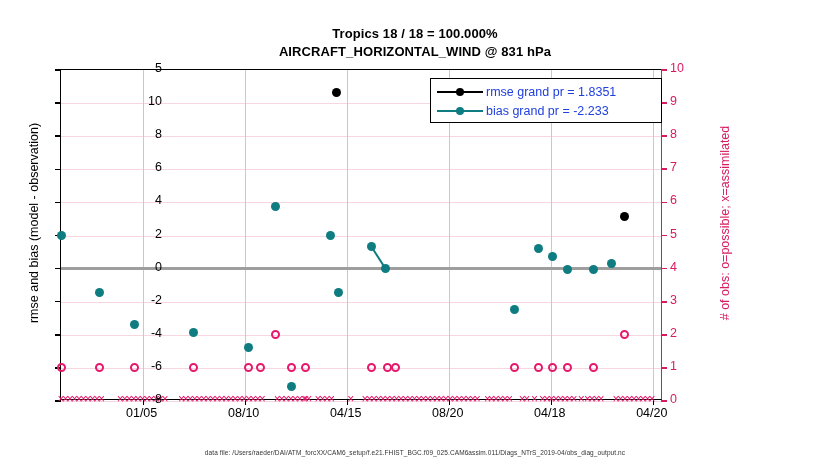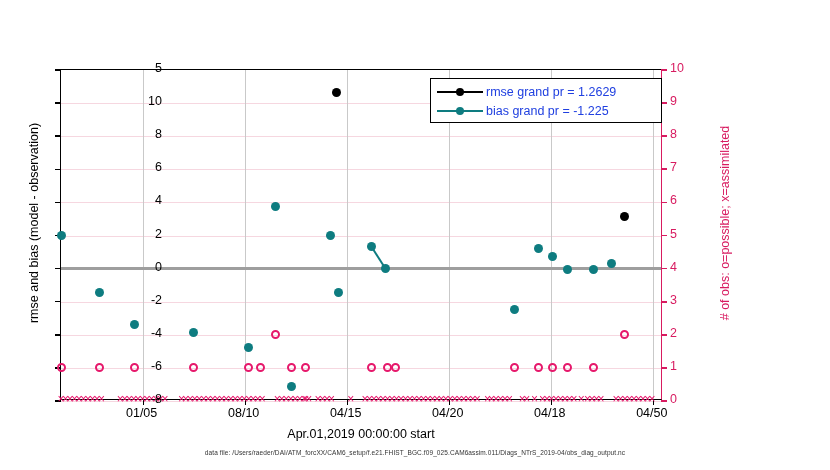--- a/index.html
+++ b/index.html
@@ -101,24 +101,25 @@
   .leg-dot{
     position:absolute;top:2px;left:19px;width:8px;height:8px;border-radius:50%;
   }
   .leg-text{font-size:12.5px;color:#2040E0;white-space:nowrap;padding-left:3px;}
 </style>
 </head>
 <body>
 
 <div id="figure">
 
+  <div class="title-line" id="title1">Tropics 18 / 18 = 100.000%</div>
+  <div class="title-line" id="title2">AIRCRAFT_HORIZONTAL_WIND @ 831 hPa</div>
 
   <div id="ylabel-left">rmse and bias (model - observation)</div>
   <div id="ylabel-right"># of obs: o=possible; x=assimilated</div>
-  <div id="xlabel">Apr.01,2019 00:00:00 start</div>
 
   <div id="plot">
     <div id="grid-h">
         <div class="hgrid" style="top: 331px;"></div>
         <div class="hgrid" style="top: 297.9px;"></div>
         <div class="hgrid" style="top: 264.8px;"></div>
         <div class="hgrid" style="top: 231.7px;"></div>
         <div class="hgrid" style="top: 198.6px;"></div>
         <div class="hgrid" style="top: 165.5px;"></div>
         <div class="hgrid" style="top: 132.4px;"></div>
@@ -353,36 +354,36 @@
       <div class="lbl-r" style="top: 193.4px;">6</div>
       <div class="lbl-r" style="top: 160.3px;">7</div>
       <div class="lbl-r" style="top: 127.2px;">8</div>
       <div class="lbl-r" style="top: 94.1px;">9</div>
       <div class="lbl-r" style="top: 61px;">10</div>
     </div>
   <div id="labels-bottom">
       <div class="lbl-b" style="left: 141.627px;">01/05</div>
       <div class="lbl-b" style="left: 243.661px;">08/10</div>
       <div class="lbl-b" style="left: 345.695px;">04/15</div>
-      <div class="lbl-b" style="left: 447.729px;">04/20</div>
+      <div class="lbl-b" style="left: 447.729px;">08/20</div>
       <div class="lbl-b" style="left: 549.763px;">04/18</div>
-      <div class="lbl-b" style="left: 651.797px;">04/50</div>
+      <div class="lbl-b" style="left: 651.797px;">04/20</div>
     </div>
 
   <div id="legend">
     <div class="leg-row">
       <span class="leg-mark">
         <span class="leg-line" style="background:#000"></span>
         <span class="leg-dot" style="background:#000"></span>
       </span>
-      <span class="leg-text">rmse grand pr = 1.2629</span>
+      <span class="leg-text">rmse grand pr = 1.8351</span>
     </div>
     <div class="leg-row">
       <span class="leg-mark">
         <span class="leg-line" style="background:#0E7C80"></span>
         <span class="leg-dot" style="background:#0E7C80"></span>
       </span>
-      <span class="leg-text">bias grand pr = -1.225</span>
+      <span class="leg-text">bias grand pr = -2.233</span>
     </div>
   </div>
 
   <div id="footer">data file: /Users/raeder/DAI/ATM_forcXX/CAM6_setup/f.e21.FHIST_BGC.f09_025.CAM6assim.011/Diags_NTrS_2019-04/obs_diag_output.nc</div>
 </div>
 
 </body></html>

